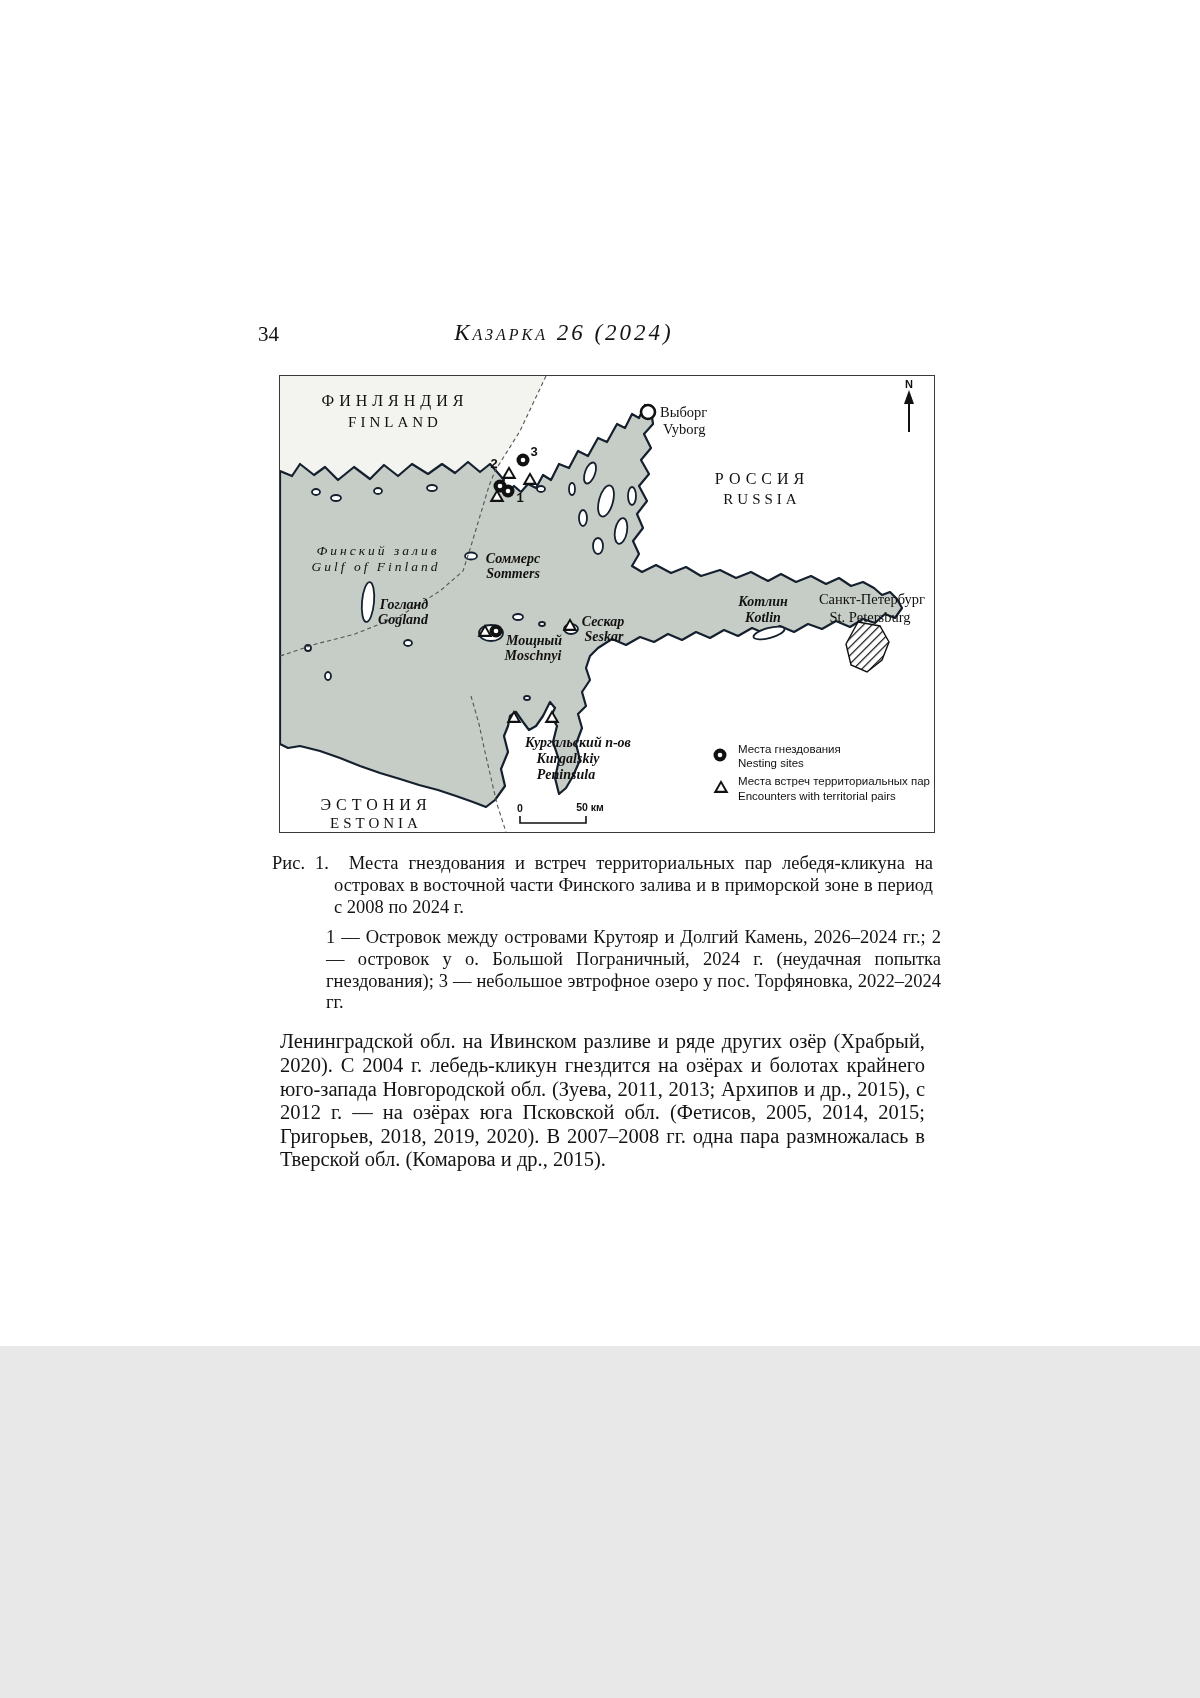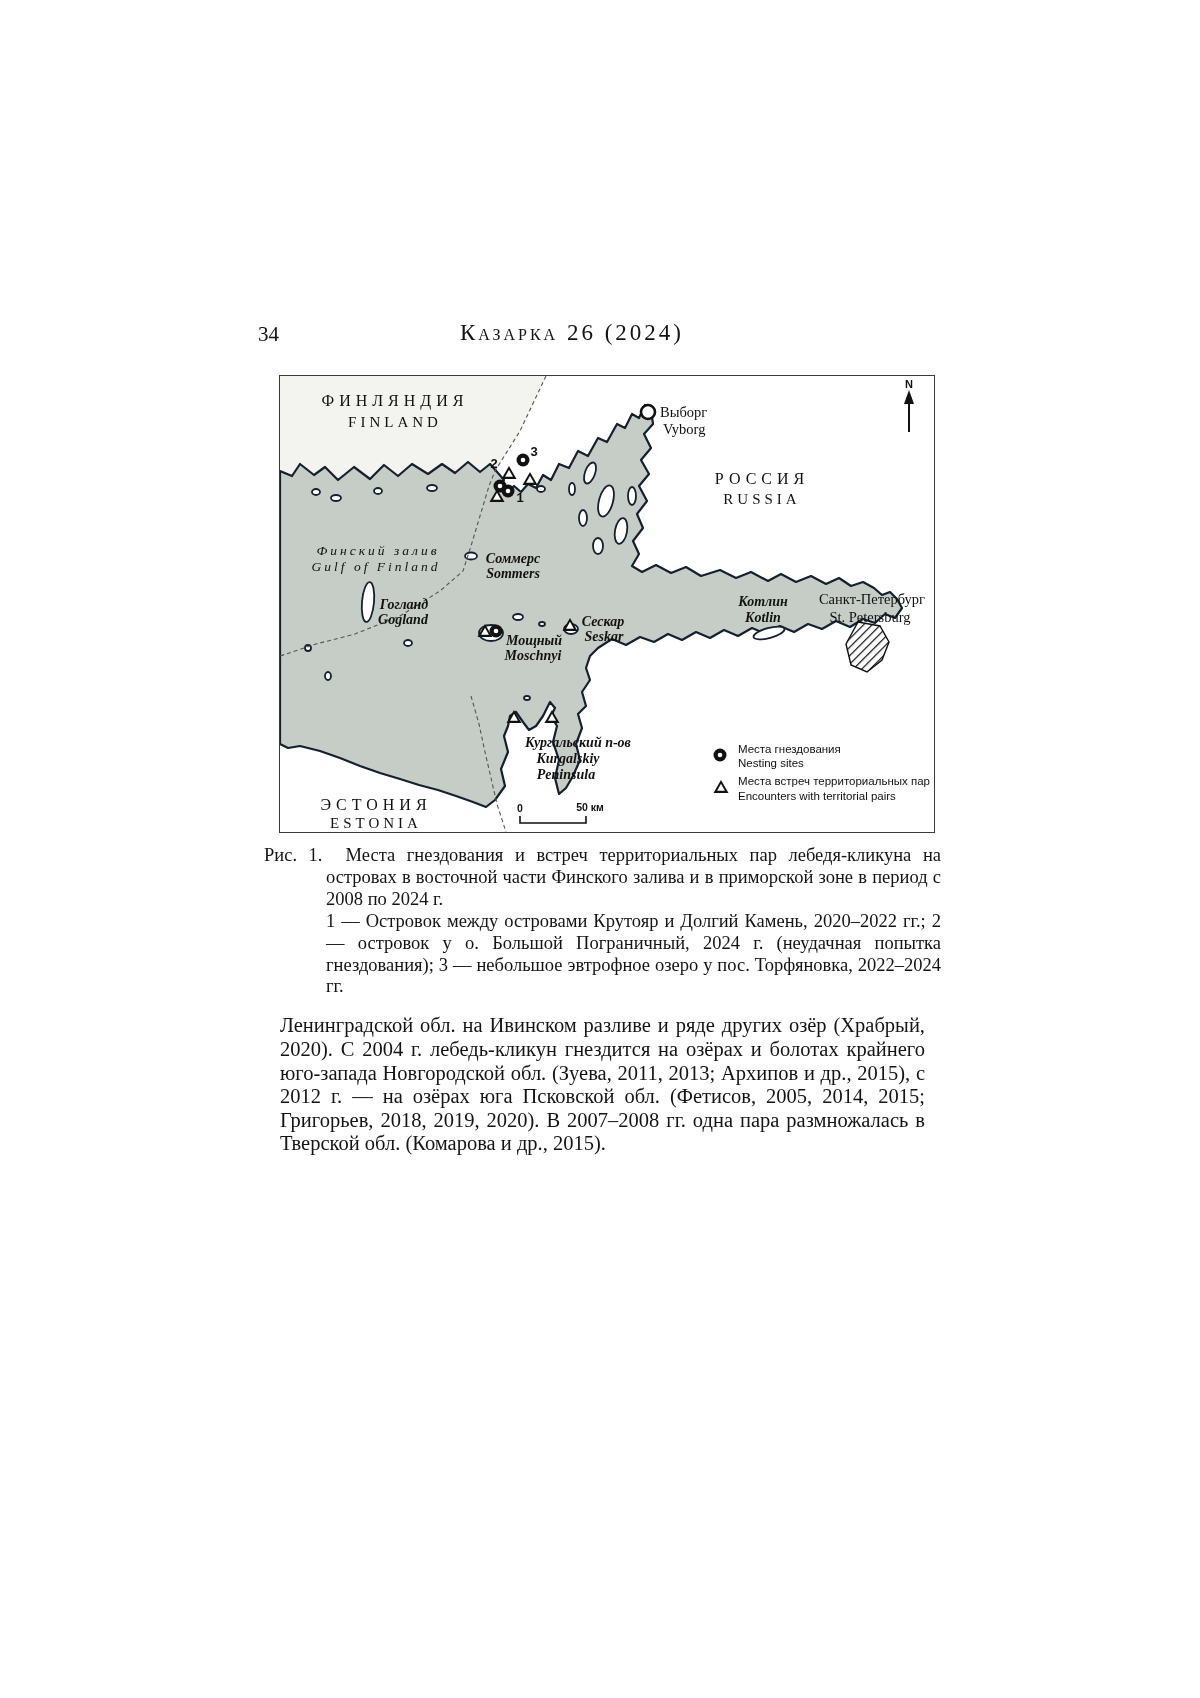--- a/index.html
+++ b/index.html
@@ -1,35 +1,35 @@
 <!DOCTYPE html>
 <html><head>
 <meta charset="utf-8">
 <style>
   html,body{margin:0;padding:0;background:#e8e8e8;}
-  .page{position:relative;width:1200px;height:1698px;background:#ffffff;margin:0 auto;
+  .page{position:relative;width:1200px;height:1346px;background:#ffffff;margin:0 auto;
         font-family:"Liberation Serif", serif;color:#141414;overflow:hidden;}
   .pagenum{position:absolute;left:258px;top:322px;font-size:21px;}
-  .jtitle{position:absolute;left:12px;top:320px;width:1120px;text-align:center;
-          font-size:23px;font-variant:small-caps;letter-spacing:3px;}
+  .jtitle{position:absolute;left:4px;top:320px;width:1120px;text-align:center;
+          font-size:23px;font-style:italic;font-variant:small-caps;letter-spacing:3px;}
   .mapbox{position:absolute;left:279px;top:375px;width:654px;height:456px;
           border:1.5px solid #3a3a3a;background:#ffffff;}
   svg text{fill:#111;}
   .t-country{font-family:"Liberation Serif",serif;font-size:16px;letter-spacing:5px;}
   .t-country2{font-family:"Liberation Serif",serif;font-size:15px;letter-spacing:4px;}
   .t-sea{font-family:"Liberation Serif",serif;font-style:italic;font-size:13.5px;letter-spacing:3px;}
   .t-isl{font-family:"Liberation Serif",serif;font-style:italic;font-weight:bold;font-size:14px;}
   .t-city{font-family:"Liberation Serif",serif;font-size:14.5px;}
   .t-num{font-family:"Liberation Sans",sans-serif;font-weight:bold;font-size:13px;}
   .t-leg{font-family:"Liberation Sans",sans-serif;font-size:11.5px;}
   .t-scale{font-family:"Liberation Sans",sans-serif;font-weight:bold;font-size:10.5px;}
   .t-n{font-family:"Liberation Sans",sans-serif;font-weight:bold;font-size:11px;}
   .textcol{position:absolute;left:264px;top:845px;width:677px;}
   .cap{font-size:18.5px;line-height:21.9px;text-align:justify;}
-  .cap-main{margin:0;padding-left:62px;text-indent:-62px;}
+  .cap-main{margin:8px;padding-left:62px;text-indent:-62px;}
   .cap-sub{margin:0 0 0 62px;}
   .bodytext{margin-top:16px;font-size:20.5px;line-height:23.6px;text-align:justify;}
   .bodytext p{margin:16px;}
   .bodytext p.indent{text-indent:30px;}
 </style>
 </head>
 <body>
 
 <div class="page">
 
@@ -161,21 +161,21 @@
     </svg>
   </div>
 
   <div class="textcol">
 
     <div class="cap">
       <p class="cap-main">
         <span>Рис. 1.</span>&nbsp;
         <span>Места гнездования и встреч территориальных пар лебедя-кликуна на островах в восточной части Финского залива и в приморской зоне в период с 2008 по 2024 г.</span>
       </p>
-      <p class="cap-sub">1 — Островок между островами Крутояр и Долгий Камень, 2020–2022 гг.; 2 — островок у о. Большой Пограничный, 2024 г. (неудачная попытка гнездования); 3 — небольшое эвтрофное озеро у пос. Торфяновка, 2022–2024 гг.</p>
+      <p class="cap-sub">1 — Островок между островами Крутояр и Долгий Камень, 2026–2024 гг.; 2 — островок у о. Большой Пограничный, 2024 г. (неудачная попытка гнездования); 3 — небольшое эвтрофное озеро у пос. Торфяновка, 2022–2024 гг.</p>
     </div>
 
     <div class="cap">
     </div>
 
     <div class="bodytext">
       <p>Ленинградской обл. на Ивинском разливе и ряде других озёр (Храбрый, 2020). С 2004 г. лебедь-кликун гнездится на озёрах и болотах крайнего юго-запада Новгородской обл. (Зуева, 2011, 2013; Архипов и др., 2015), с 2012 г. — на озёрах юга Псковской обл. (Фетисов, 2005, 2014, 2015; Григорьев, 2018, 2019, 2020). В 2007–2008 гг. одна пара размножалась в Тверской обл. (Комарова и др., 2015).</p>
     </div>
 
   </div>

